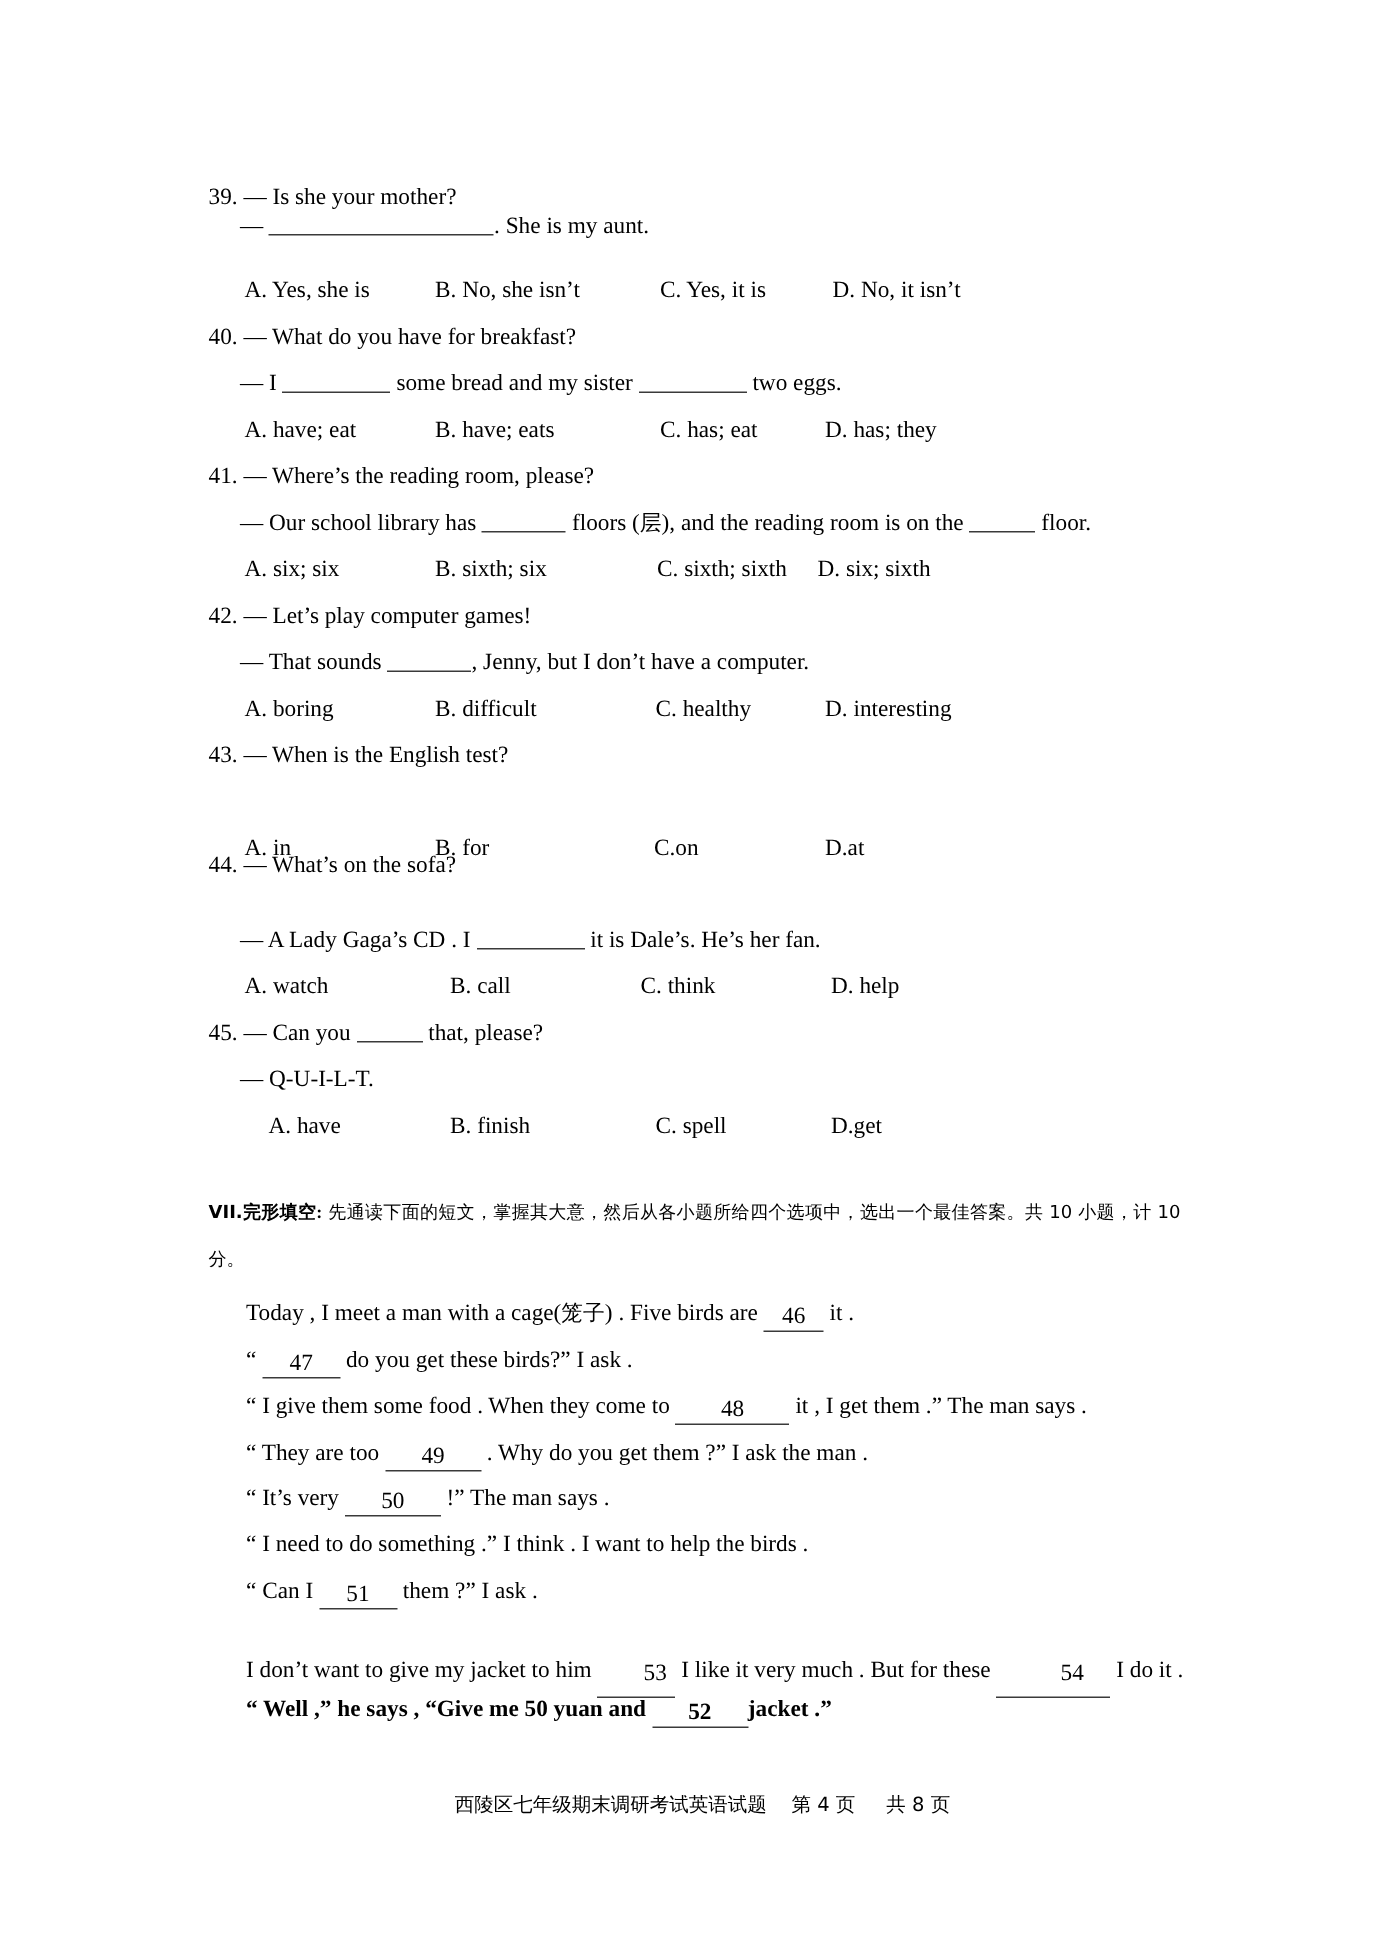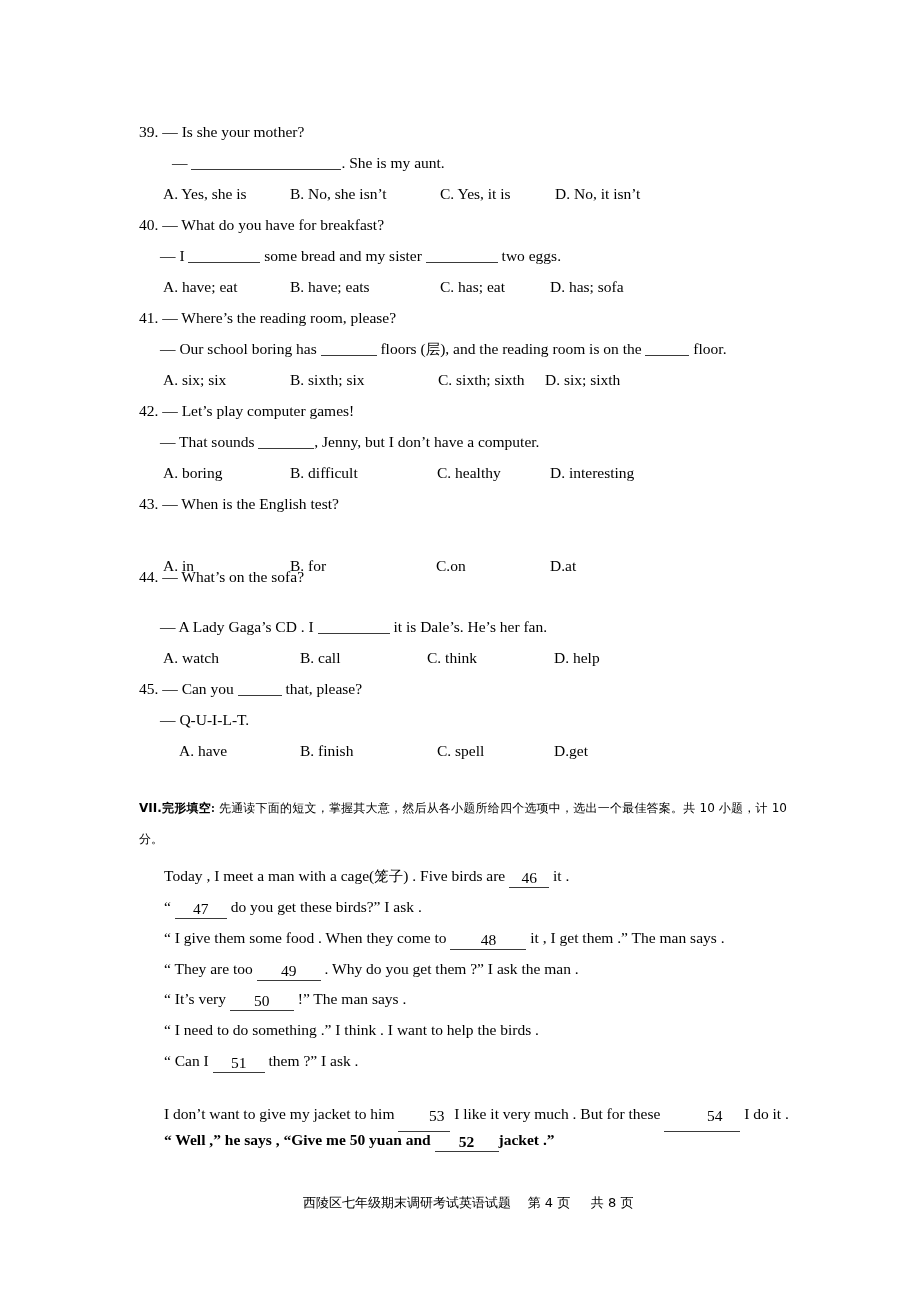--- a/index.html
+++ b/index.html
@@ -112,50 +112,50 @@
 </style>
 </head>
 <body>
 
 <div class="page">
 
   <div class="row qnum-row" style="top:123px;">
     <span>39.</span>
     <span>— Is she your mother?</span>
   </div>
-  <div class="row sub-row" style="top:154px;margin-left:12px;">
+  <div class="row sub-row" style="top:142px;">
     <span>— </span><span class="blank b-xl"></span><span>. She is my aunt.</span>
   </div>
   <div class="opts" style="top:185px;">
     <span style="left:24px;">A. Yes, she is</span>
     <span style="left:151px;">B. No, she isn’t</span>
     <span style="left:301px;">C. Yes, it is</span>
     <span style="left:416px;">D. No, it isn’t</span>
   </div>
 
   <div class="row qnum-row" style="top:216px;">
     <span>40.</span>
     <span>— What do you have for breakfast?</span>
   </div>
   <div class="row sub-row" style="top:247px;">
     <span>— I </span><span class="blank b-lg"></span><span> some bread and my sister </span><span class="blank b-lg"></span><span> two eggs.</span>
   </div>
   <div class="opts" style="top:278px;">
     <span style="left:24px;">A. have; eat</span>
     <span style="left:151px;">B. have; eats</span>
     <span style="left:301px;">C. has; eat</span>
-    <span style="left:411px;">D. has; sofa</span>
+    <span style="left:411px;">D. has; they</span>
   </div>
 
   <div class="row qnum-row" style="top:309px;">
     <span>41.</span>
     <span>— Where’s the reading room, please?</span>
   </div>
   <div class="row sub-row" style="top:340px;">
-    <span>— Our school boring has </span><span class="blank b-md"></span><span> floors (</span><span class="cnchar">层</span><span>), and the reading room is on the </span><span class="blank b-sm"></span><span> floor.</span>
+    <span>— Our school library has </span><span class="blank b-md"></span><span> floors (</span><span class="cnchar">层</span><span>), and the reading room is on the </span><span class="blank b-sm"></span><span> floor.</span>
   </div>
   <div class="opts" style="top:371px;">
     <span style="left:24px;">A. six; six</span>
     <span style="left:151px;">B. sixth; six</span>
     <span style="left:299px;">C. sixth; sixth</span>
     <span style="left:406px;">D. six; sixth</span>
   </div>
 
   <div class="row qnum-row" style="top:402px;">
     <span>42.</span>

